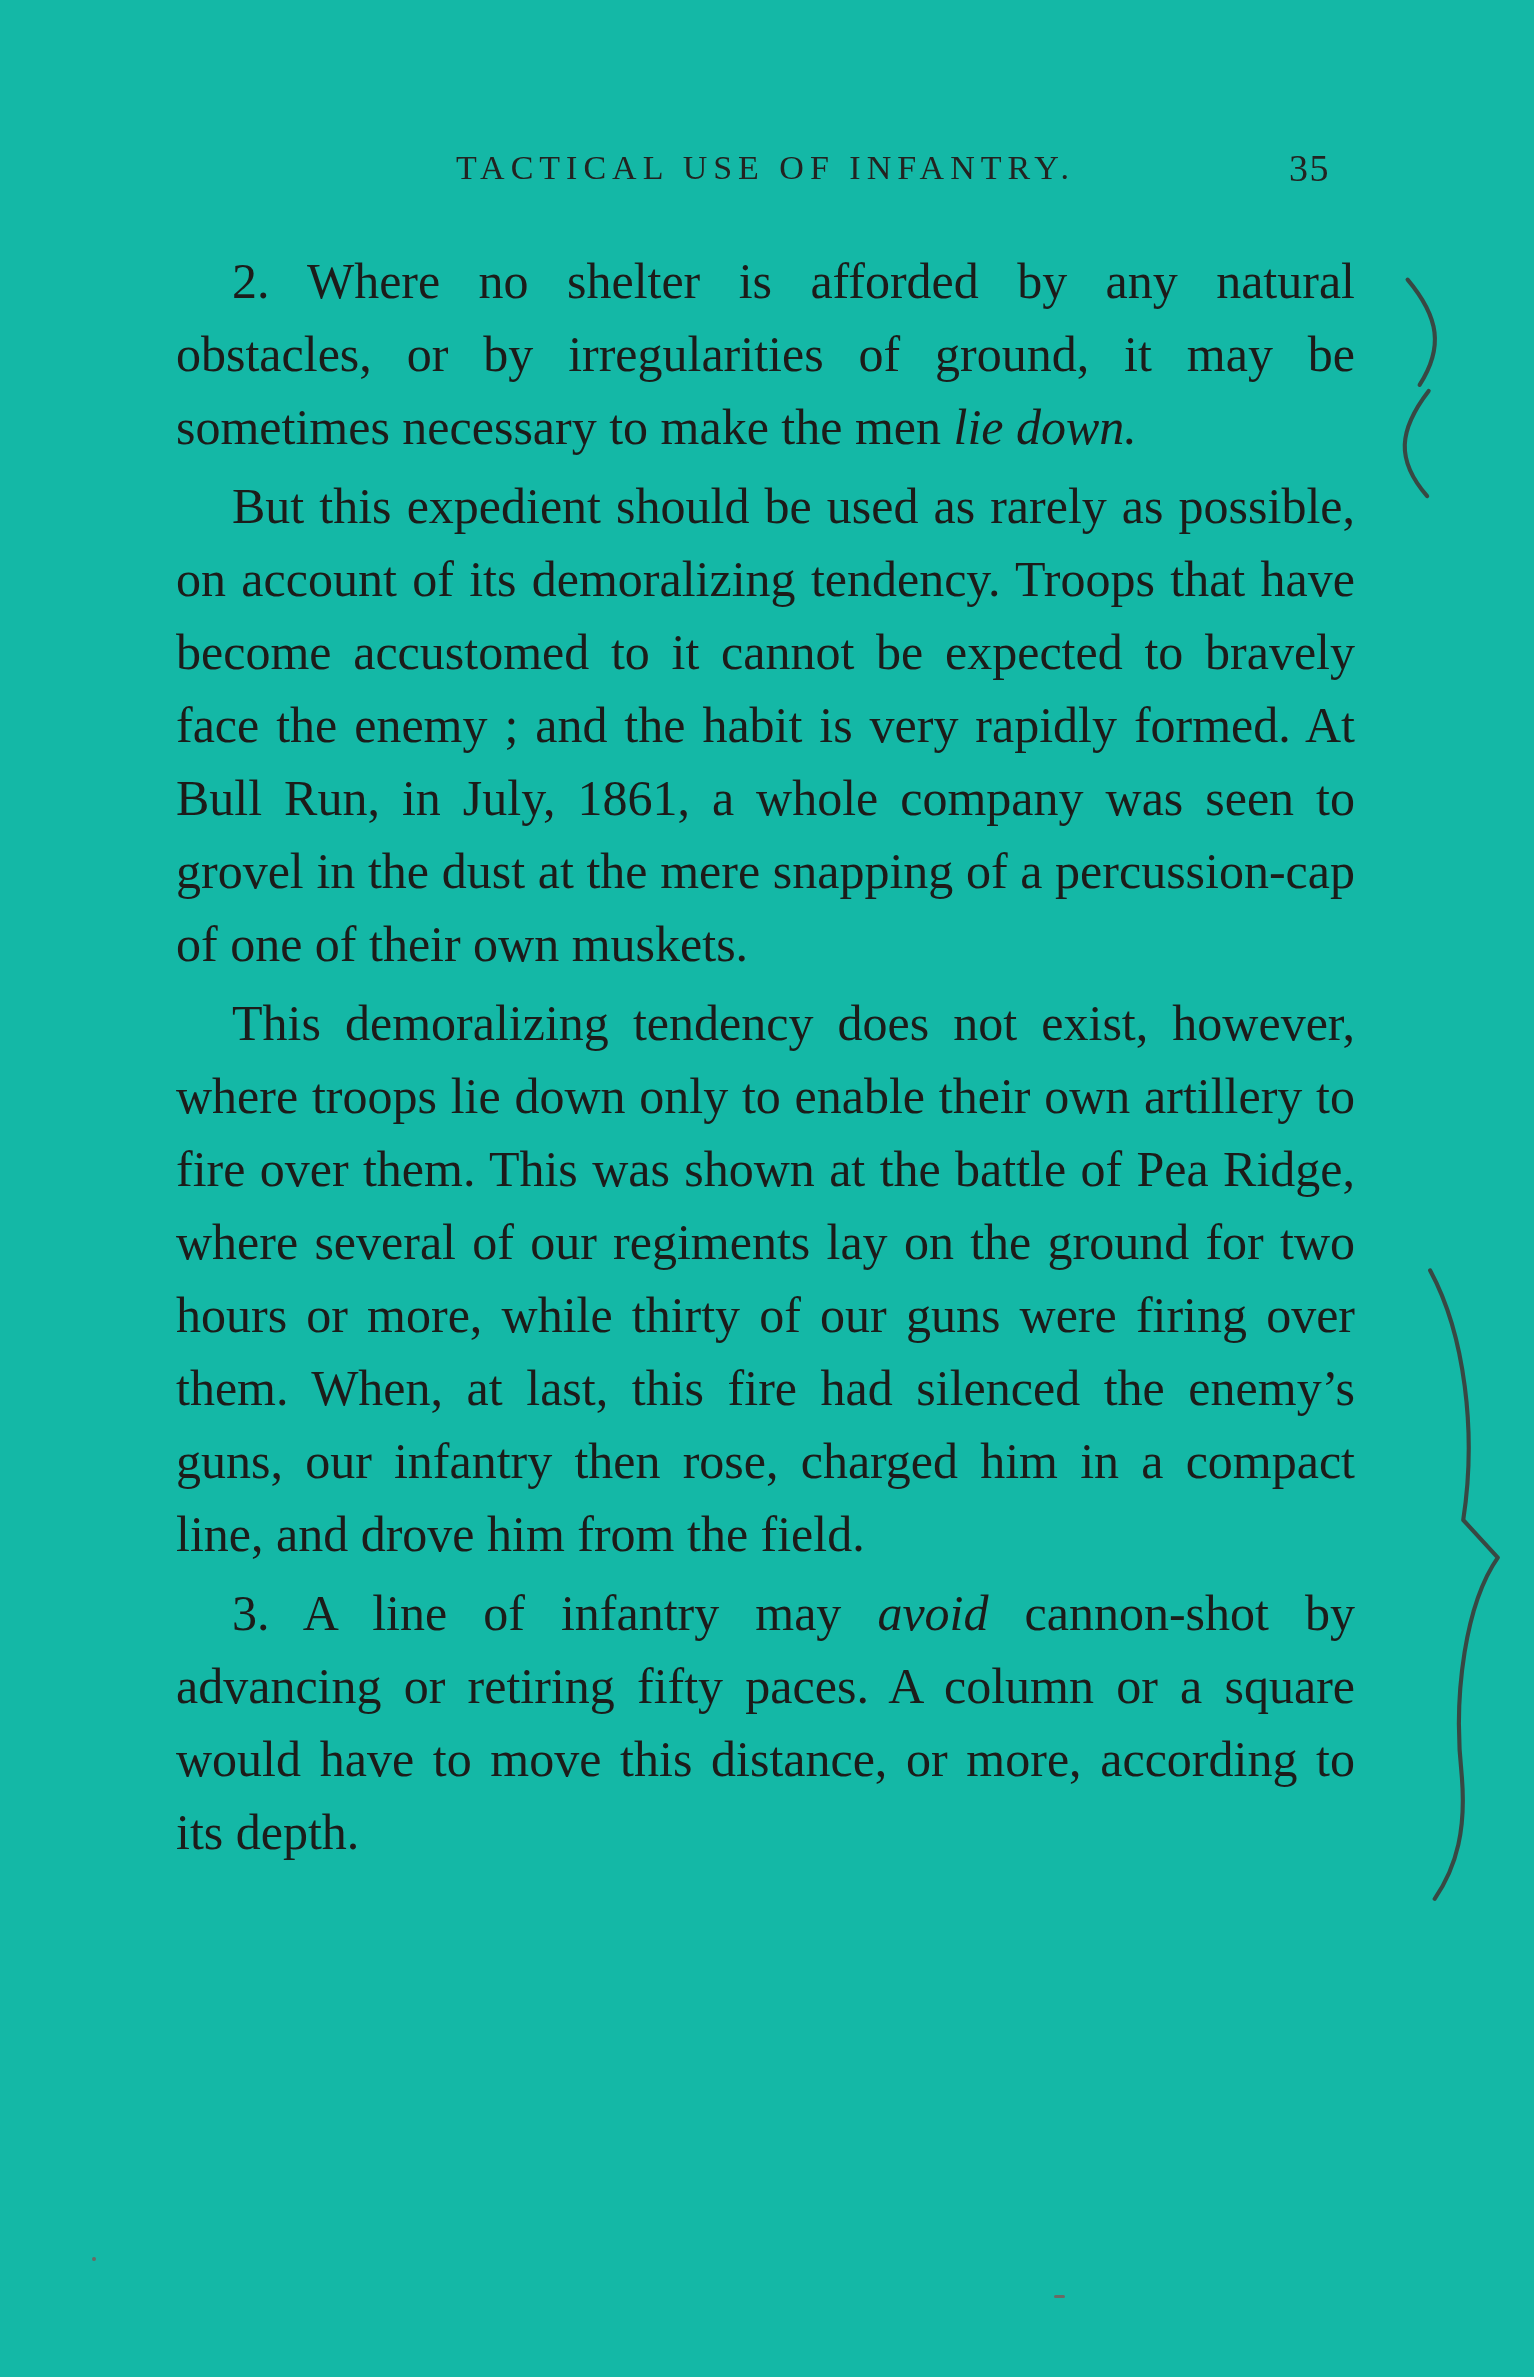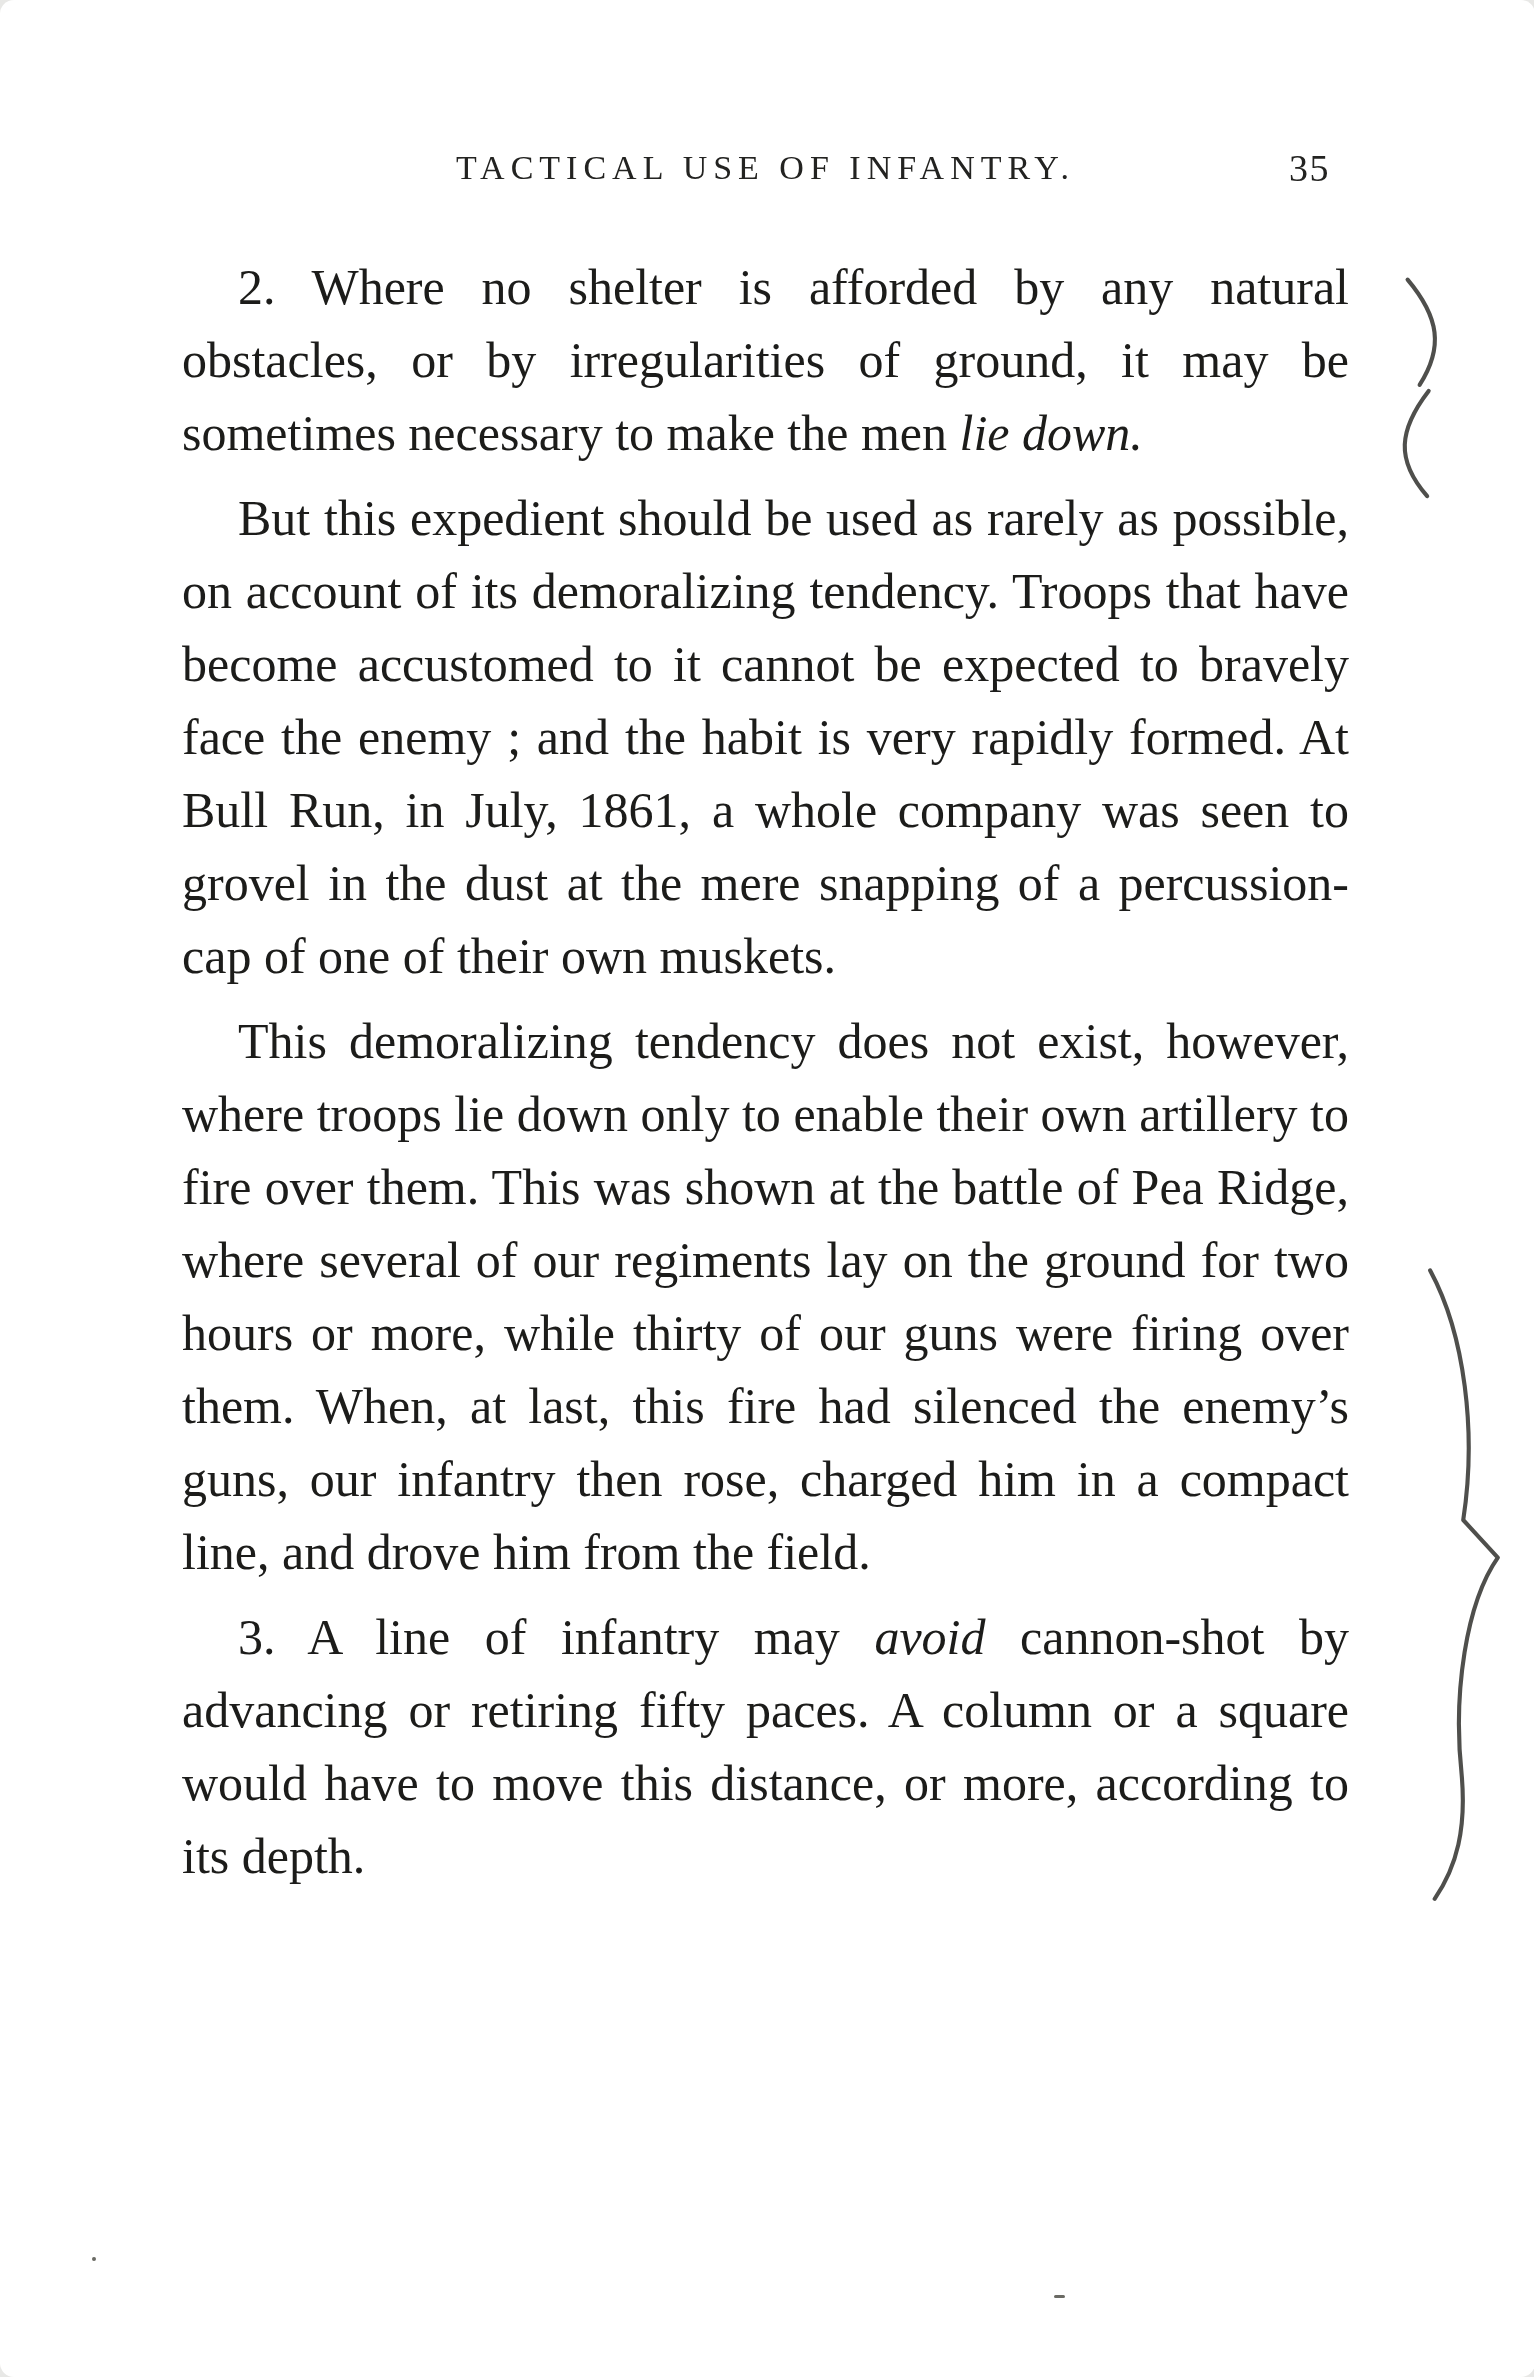--- a/index.html
+++ b/index.html
@@ -5,25 +5,24 @@
   html, body {
     margin: 0;
     padding: 0;
     background: #e8e8e6;
   }
   .page {
     position: relative;
     width: 1535px;
     height: 2377px;
     margin: 0 auto;
-    background: #ffffff;
+    background: #14b8a6;
     color: #1c1c1a;
     font-family: "Liberation Serif", "DejaVu Serif", serif;
     overflow: hidden;
-    border-radius: 14px;
   }
   .header {
     position: absolute;
     top: 149px;
     left: 170px;
     width: 1191px;
     display: flex;
     justify-content: center;
   }
   .running-title {
@@ -40,21 +39,21 @@
     letter-spacing: 1.5px;
     color: #232321;
   }
   .body-block {
     position: absolute;
     top: 239px;
     left: 170px;
     width: 1191px;
   }
   .para {
-    margin: 12px;
+    margin: 6px;
     font-size: 50px;
     line-height: 73px;
     text-align: justify;
     text-indent: 56px;
     color: #1c1c1a;
   }
   .para em {
     font-style: italic;
   }
   .annotations {

